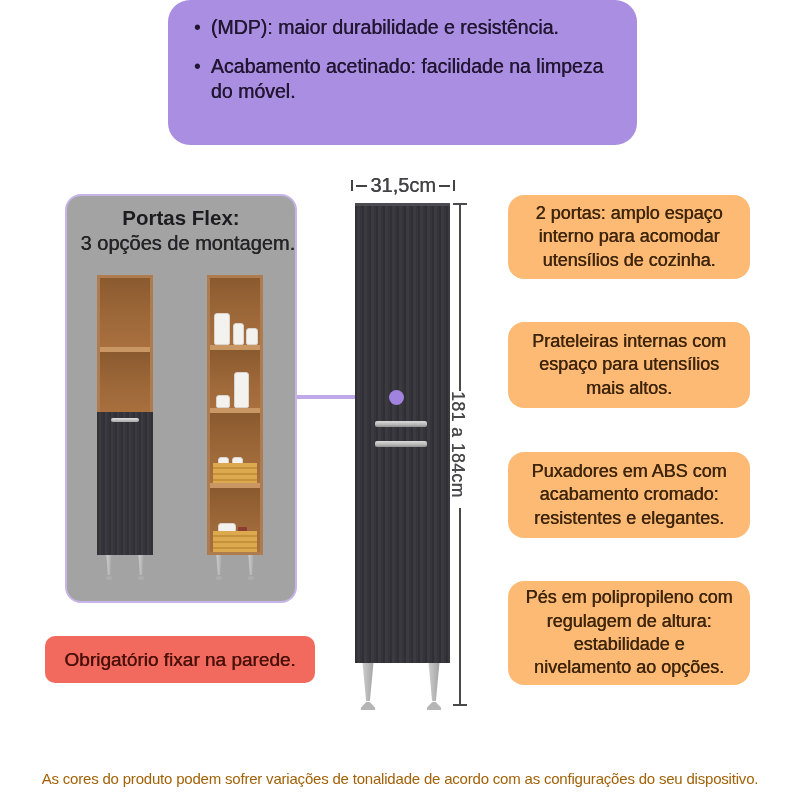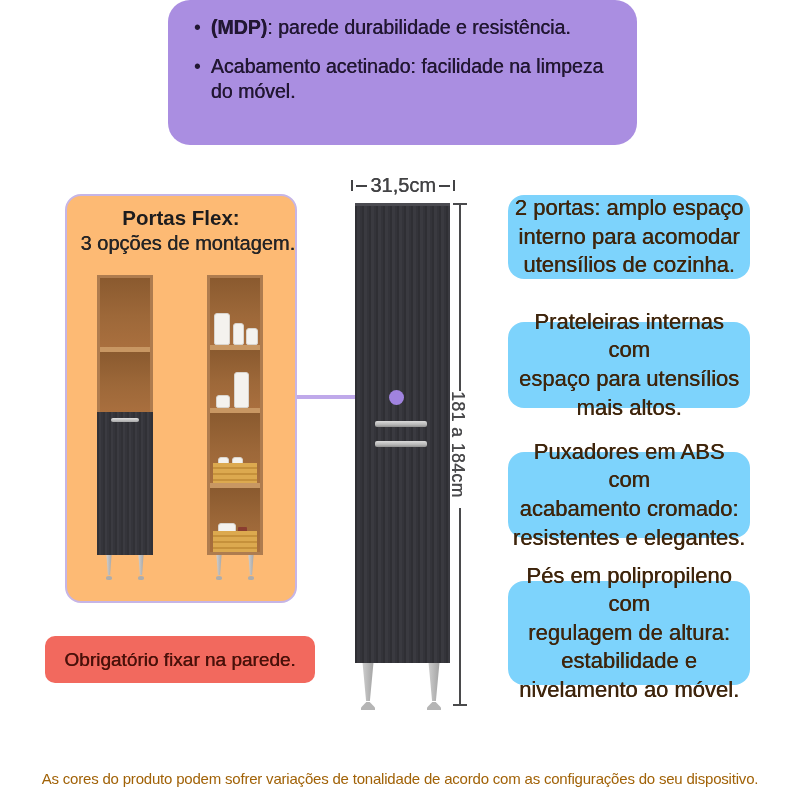--- a/index.html
+++ b/index.html
@@ -14,26 +14,26 @@
   
   .banner {
     left:168px; top:0; width:469px; height:145px;
     background:#AA8EE1; border-radius:22px;
     padding:15px 14px 0 26px; color:#221733;
   }
   .bullet-row { display:flex; gap:10px; font-size:19.5px; line-height:1.32; }
   .bullet-row + .bullet-row { margin-top:13px; }
   .bullet-glyph { flex:0 0 auto; }
   .bullet-text { white-space:pre-line; }
-  .bullet-text b { font-weight:bold; }
+  .bullet-text b { font-weight:normal; }
 
   
   .portas-box {
     left:65px; top:194px; width:232px; height:409px;
-    background:#fdba74; border:2px solid #C6B5E6; border-radius:16px;
+    background:#a3a3a3; border:2px solid #C6B5E6; border-radius:16px;
   }
   .portas-title { position:absolute; top:10px; left:0; width:100%; text-align:center;
     font-size:20.5px; font-weight:bold; color:#1C1C1E; }
   .portas-subtitle { position:absolute; top:36px; left:0; width:100%; text-align:right;
     font-size:20px; color:#242426; }
 
   
   .cab { position:absolute; width:56px; height:280px; background:#AE7C4F; }
   .cab-a { left:30px; top:79px; }
   .cab-b { left:140px; top:79px; }
@@ -106,22 +106,22 @@
   .vtick { left:453px; width:14px; height:2px; background:#4A4A4C; }
   .vtick.t-top { top:203px; }
   .vtick.t-bot { top:704px; }
   .height-label { left:447px; top:391px; writing-mode:vertical-rl; font-size:17.5px;
     color:#4A4A4C; letter-spacing:0.5px; white-space:nowrap; }
   .depth-label { left:410px; top:729px; transform:translateX(-50%); font-size:20px;
     color:#565656; white-space:nowrap; }
 
   
   .feature {
-    left:508px; width:242px; border-radius:16px; background:#7dd3fc;
-    color:#3E250C; font-size:22px; line-height:1.3; text-align:center;
+    left:508px; width:242px; border-radius:16px; background:#fdba74;
+    color:#3E250C; font-size:18px; line-height:1.3; text-align:center;
     display:flex; align-items:center; justify-content:center;
     white-space:pre-line; padding:4px;
   }
   .feature.f1 { top:195px; height:84px; }
   .feature.f2 { top:322px; height:86px; }
   .feature.f3 { top:452px; height:86px; }
   .feature.f4 { top:581px; height:104px; }
 
   
   .warning {
@@ -135,21 +135,21 @@
     font-size:15px; letter-spacing:-0.2px; color:#a16207; }
 </style>
 </head>
 <body>
 
 <div id="canvas">
 
   <div class="abs banner">
     <div class="bullet-row">
       <span class="bullet-glyph">•</span>
-      <p class="bullet-text semibold"><b>(MDP)</b><span>: parede durabilidade e resistência.</span></p>
+      <p class="bullet-text semibold"><b>(MDP)</b><span>: maior durabilidade e resistência.</span></p>
     </div>
     <div class="bullet-row">
       <span class="bullet-glyph">•</span>
       <p class="bullet-text semibold">Acabamento acetinado: facilidade na limpeza
 do móvel.</p>
     </div>
   </div>
 
   <div class="abs portas-box">
     <div class="portas-title">Portas Flex:</div>
@@ -226,20 +226,20 @@
 utensílios de cozinha.</div>
   <div class="abs feature f2 semibold">Prateleiras internas com
 espaço para utensílios
 mais altos.</div>
   <div class="abs feature f3 semibold">Puxadores em ABS com
 acabamento cromado:
 resistentes e elegantes.</div>
   <div class="abs feature f4 semibold">Pés em polipropileno com
 regulagem de altura:
 estabilidade e
-nivelamento ao móvel.</div>
+nivelamento ao opções.</div>
 
   <div class="abs warning semibold">Obrigatório fixar na parede.</div>
 
 
   <div class="abs disclaimer">As cores do produto podem sofrer variações de tonalidade de acordo com as configurações do seu dispositivo.</div>
 
 </div>
 
 </body></html>

